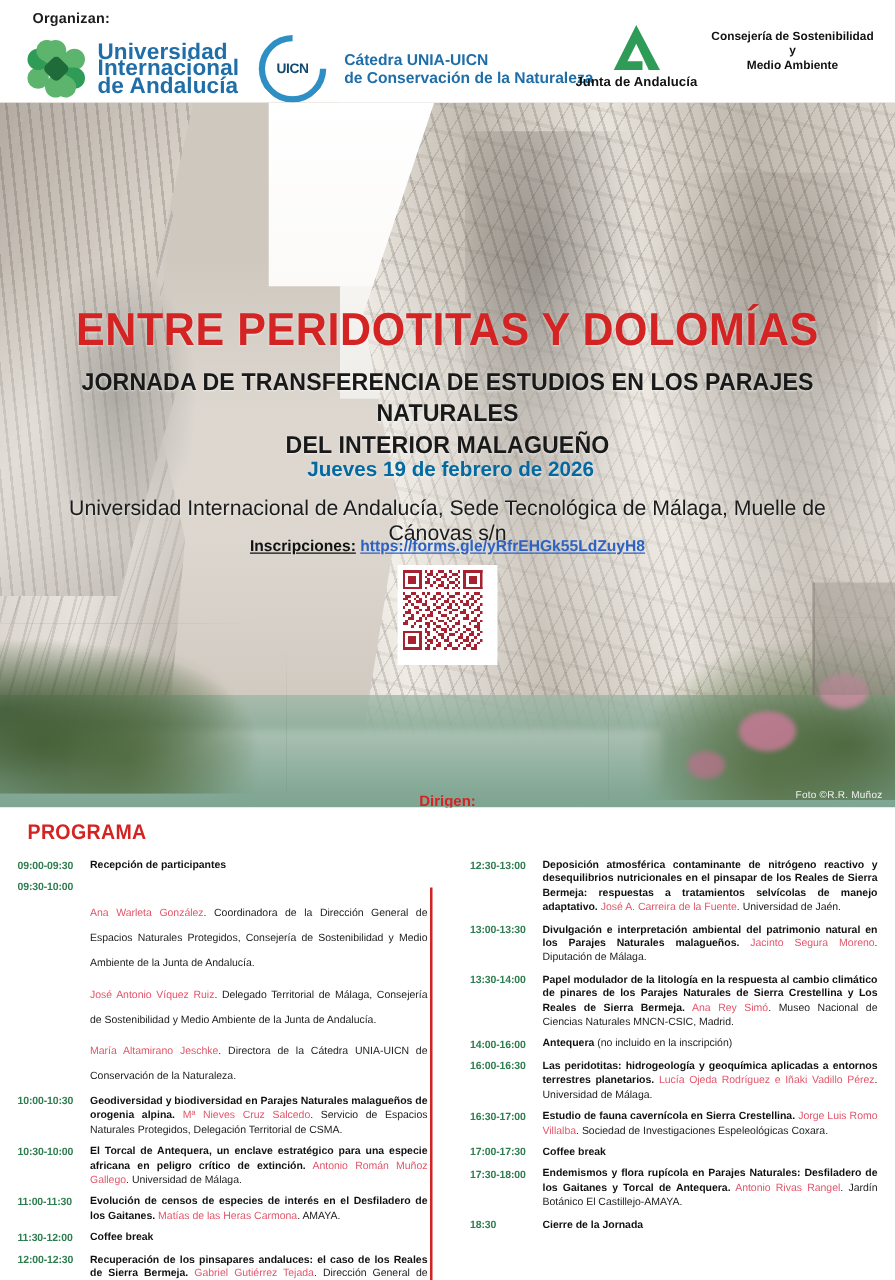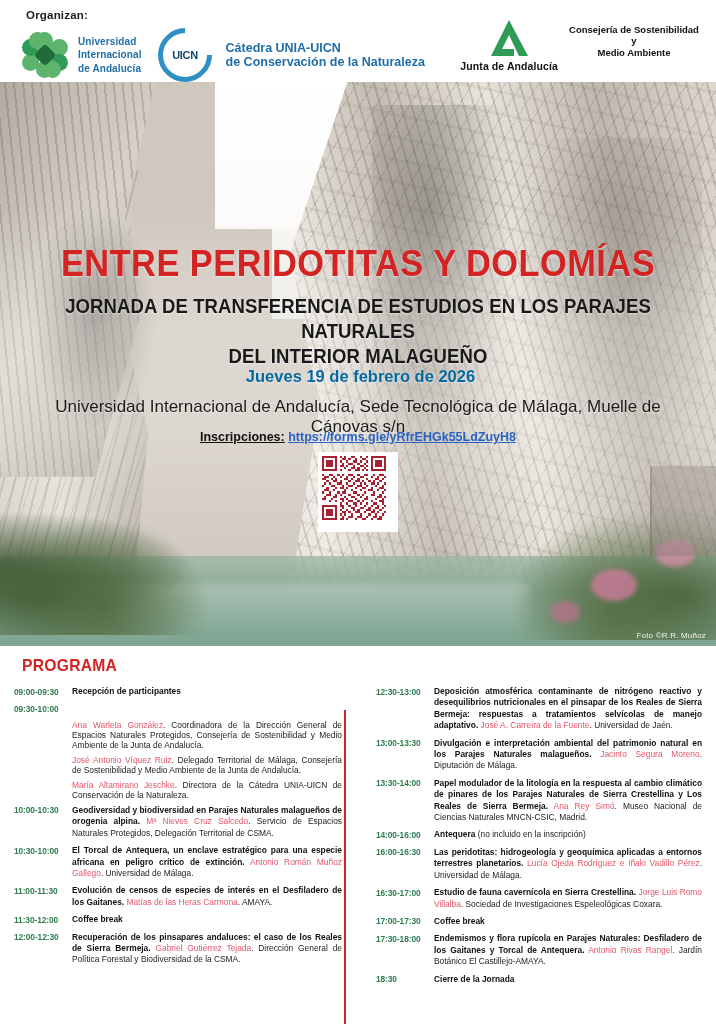--- a/index.html
+++ b/index.html
@@ -57,21 +57,21 @@
   .unia-mark .pet.dark { background: #2e9b56; }
   .unia-mark .core {
     position: absolute;
     left: 15px; top: 15px;
     width: 16px; height: 16px;
     background: #1f6b3a;
     border-radius: 4px;
     transform: rotate(45deg);
   }
   .unia-text {
-    font-size: 10px;
+    font-size: 18px;
     line-height: 13.5px;
     font-weight: 700;
     color: #1f6ea8;
     letter-spacing: .1px;
   }
   .uicn-mark {
     width: 44px; height: 44px;
     border: 5px solid #2d8fc4;
     border-radius: 50%;
     border-right-color: transparent;
@@ -384,21 +384,21 @@
     color: #1c1c1c;
     text-align: justify;
   }
   .body .t { font-weight: 700; color: #111; }
   .body .sp { color: #e2566a; font-weight: 400; }
   .body .af { color: #1c1c1c; }
   .body .note { font-weight: 400; color: #1c1c1c; }
   .sub-block {
     margin: 0 0 5px 58px;
     font-size: 8.4px;
-    line-height: 10px;
+    line-height: 20px;
     text-align: justify;
     color: #1c1c1c;
   }
   .sub-block .sp { color: #e2566a; }
 </style>
 </head>
 <body>
 
 <div class="header">
   <div class="organizan-label">Organizan:</div>
@@ -694,20 +694,21 @@
           <rect x="8" y="28" width="2" height="1"></rect>
             <rect x="11" y="28" width="1" height="1"></rect>
             <rect x="15" y="28" width="1" height="1"></rect>
             <rect x="18" y="28" width="2" height="1"></rect>
             <rect x="22" y="28" width="1" height="1"></rect>
             <rect x="25" y="28" width="2" height="1"></rect>
         </g>
       </svg>
     </div>
 
+    <div class="dirigen-head">Dirigen:</div>
 
     <div class="photo-credit">Foto ©R.R. Muñoz</div>
   </div>
 </div>
 
 <div class="program">
   <div class="programa-title">PROGRAMA</div>
 
   <div class="cols">
     <div class="divider"></div>

